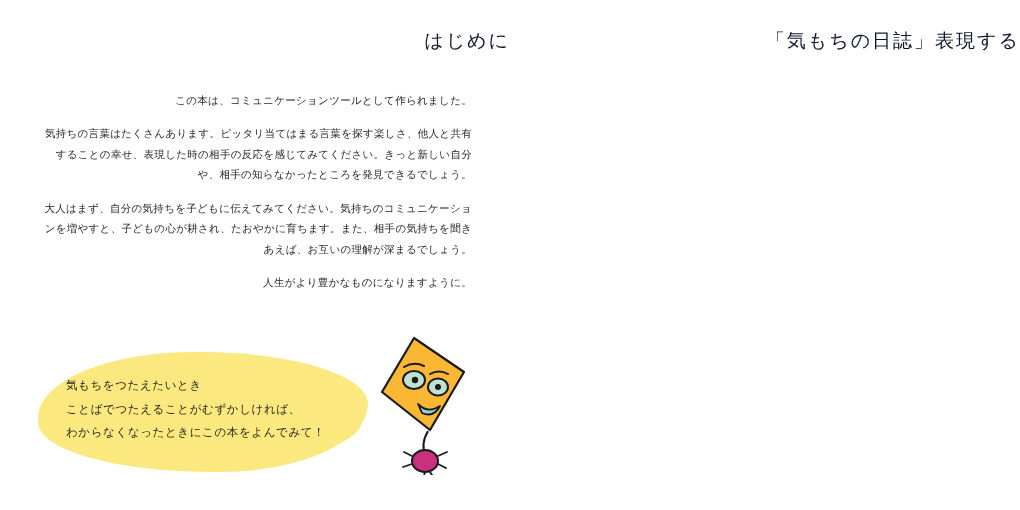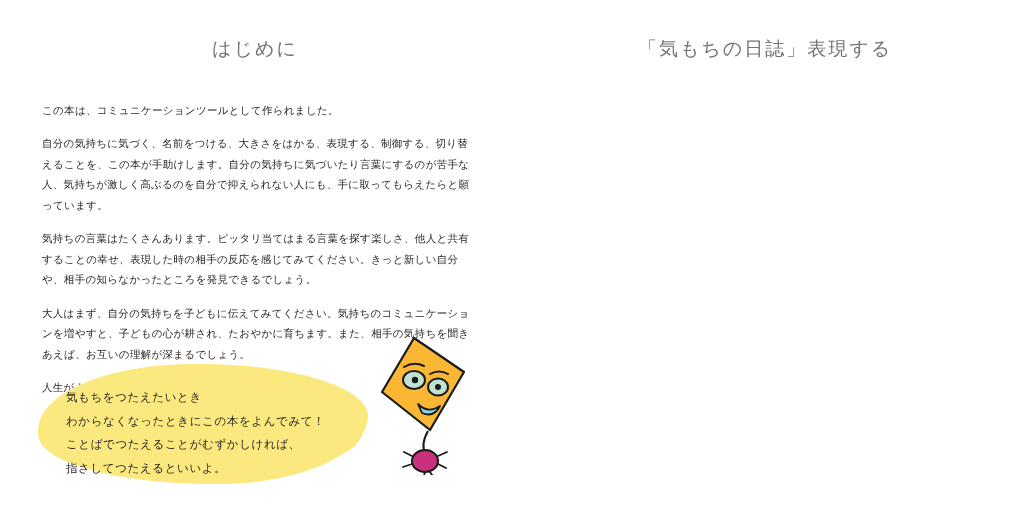--- a/index.html
+++ b/index.html
@@ -20,46 +20,47 @@
     display: flex;
   }
   .page {
     position: relative;
     width: 510px;
     height: 510px;
     box-sizing: border-box;
   }
   .page-title {
     position: absolute;
-    top: 36px;
+    top: 28px;
     left: 0;
     width: 100%;
-    text-align: center;
+    text-align: right;
     font-size: 19px;
     letter-spacing: 2px;
-    color: #737373;
+    color: #0f172a;
     font-family: "DejaVu Serif", "Liberation Serif", serif;
   }
   .body-block {
     position: absolute;
     color: #2a2623;
     font-size: 10.5px;
     line-height: 1.95;
     letter-spacing: 0.3px;
   }
   .para {
     margin-bottom: 13px;
   }
   .para:last-child { margin-bottom: 0; }
 
   
   #left-text {
     left: 42px;
-    top: 100px;
+    top: 90px;
     width: 430px;
+    text-align: right;
   }
 
   
   .bubble {
     position: absolute;
     box-sizing: border-box;
   }
   .bubble-text {
     position: relative;
     z-index: 3;
@@ -69,21 +70,21 @@
     letter-spacing: 0.6px;
   }
   .blob {
     position: absolute;
     z-index: 1;
   }
 
   
   #yellow-bubble {
     left: 38px;
-    top: 364px;
+    top: 352px;
     width: 330px;
     height: 120px;
   }
   #yellow-bubble .blob {
     left: 0; top: 0; width: 330px; height: 120px;
     background: #fbe97f;
     border-radius: 48% 52% 46% 54% / 56% 44% 58% 42%;
   }
   #yellow-bubble .blob2 {
     left: 8px; top: 6px; width: 316px; height: 108px;
@@ -107,34 +108,32 @@
 <body>
 
 <div class="spread">
 
   <div class="page">
 
     <div class="page-title">はじめに</div>
 
     <div class="body-block" id="left-text">
       <div class="para">この本は、コミュニケーションツールとして作られました。</div>
-      <div class="para">自分の気持ちに気づく、名前をつける、大きさをはかる、表現する、制御する、切り替えることを、この本が手助けします。自分の気持ちに気づいたり言葉にするのが苦手な人、気持ちが激しく高ぶるのを自分で抑えられない人にも、手に取ってもらえたらと願っています。</div>
       <div class="para">気持ちの言葉はたくさんあります。ピッタリ当てはまる言葉を探す楽しさ、他人と共有することの幸せ、表現した時の相手の反応を感じてみてください。きっと新しい自分や、相手の知らなかったところを発見できるでしょう。</div>
       <div class="para">大人はまず、自分の気持ちを子どもに伝えてみてください。気持ちのコミュニケーションを増やすと、子どもの心が耕され、たおやかに育ちます。また、相手の気持ちを聞きあえば、お互いの理解が深まるでしょう。</div>
       <div class="para">人生がより豊かなものになりますように。</div>
     </div>
 
     <div class="bubble" id="yellow-bubble">
       <div class="blob"></div>
       <div class="blob blob2"></div>
       <div class="bubble-text">
         <div>気もちをつたえたいとき</div>
+        <div>ことばでつたえることがむずかしければ、</div>
         <div>わからなくなったときにこの本をよんでみて！</div>
-        <div>ことばでつたえることがむずかしければ、</div>
-        <div>指さしてつたえるといいよ。</div>
       </div>
     </div>
 
     <svg id="yellow-char" viewBox="0 0 110 145">
 
       <path d="M46 8 L96 42 L62 100 L14 62 Z" fill="#f9b733" stroke="#1a1a1a" stroke-width="2.2" stroke-linejoin="round"></path>
 
       <ellipse cx="46" cy="50" rx="11" ry="9" fill="#bfe3d0" stroke="#1a1a1a" stroke-width="2"></ellipse>
       <ellipse cx="70" cy="57" rx="10" ry="8.5" fill="#bfe3d0" stroke="#1a1a1a" stroke-width="2"></ellipse>
       <circle cx="47" cy="50" r="3.2" fill="#1a1a1a"></circle>

